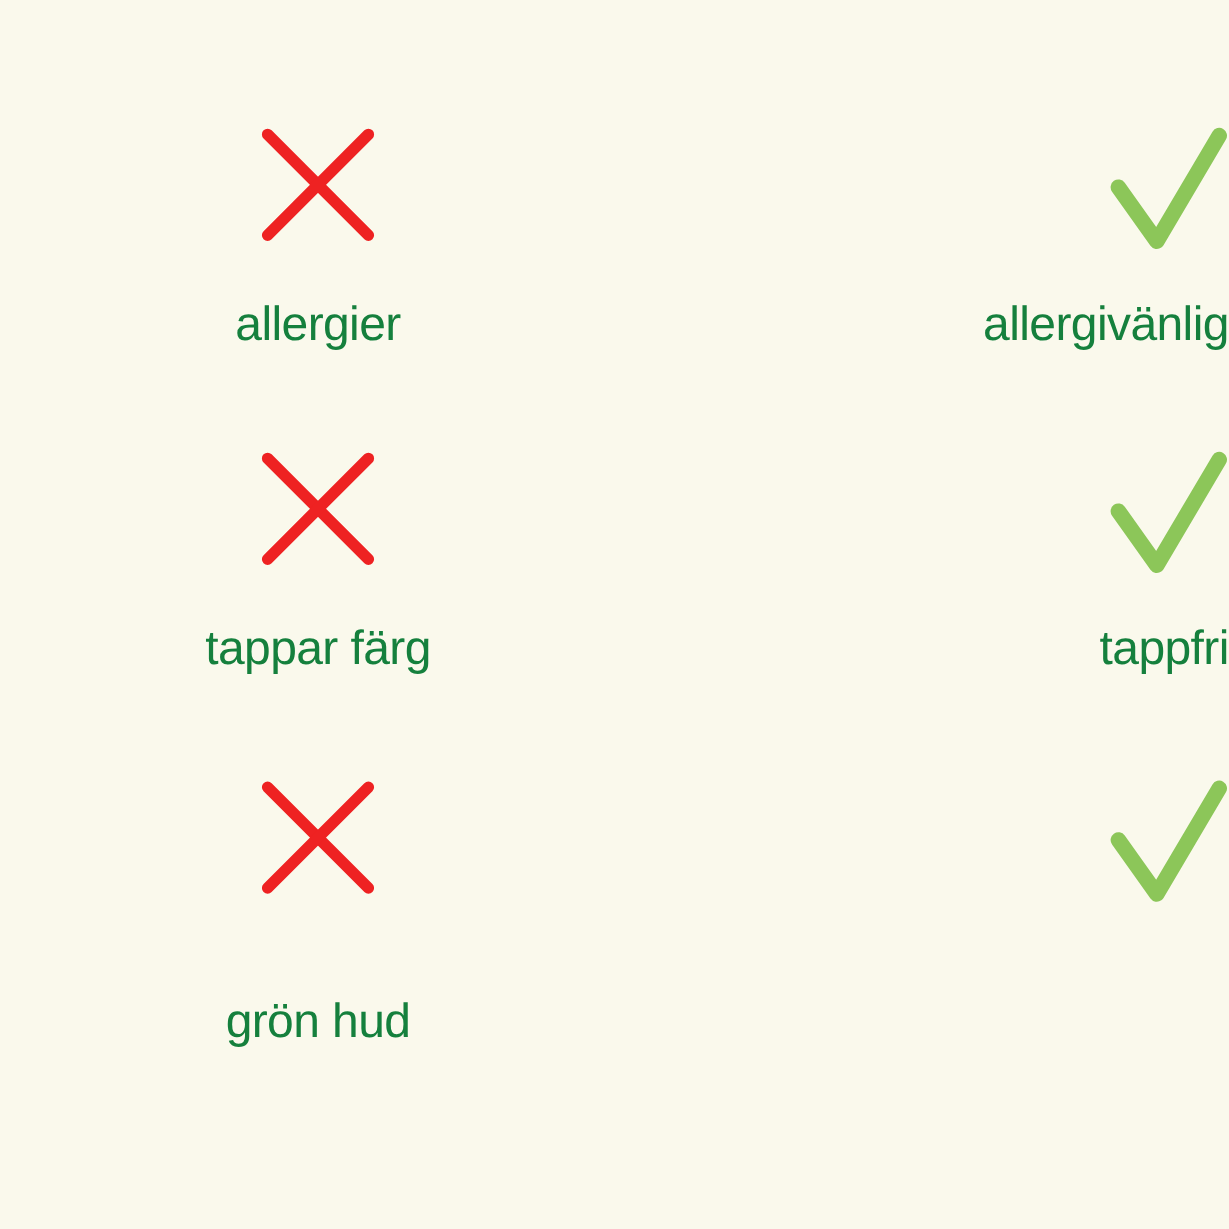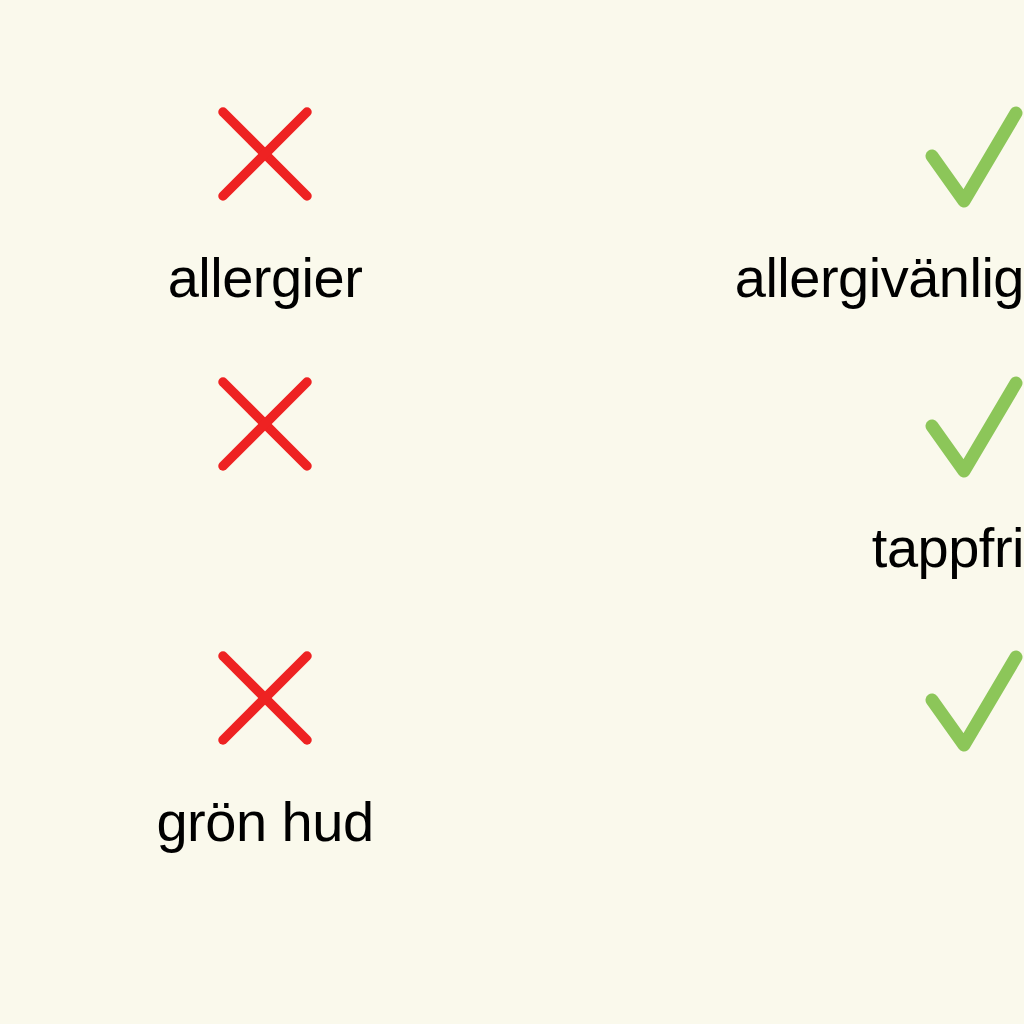--- a/index.html
+++ b/index.html
@@ -27,37 +27,37 @@
     justify-content: flex-start;
   }
   .icon-wrap {
     display: block;
     line-height: 0;
   }
   .icon-wrap svg {
     display: block;
   }
   .cell-label {
-    color: #000000;
+    color: #15803d;
     font-family: "Liberation Sans", sans-serif;
     font-weight: 400;
-    font-size: 56px;
+    font-size: 40px;
     line-height: 1;
     letter-spacing: -0.5px;
     white-space: nowrap;
   }
 
   
   .col-left  { left: 0px;   width: 530px; }
   .col-right { left: 530px; width: 494px; align-items: flex-end; }
 
   
   .row-1 { top: 104px; }
   .row-2 { top: 374px; }
-  .row-3 { top: 648px; }
+  .row-3 { top: 648px; gap: 37px; }
 
   .gap-x    { margin-bottom: 46px; }
   .gap-check{ margin-bottom: 34px; }
 </style>
 </head>
 <body>
 
 <div id="board">
 
   <div class="cell col-left row-1">
@@ -83,20 +83,21 @@
 
   <div class="cell col-left row-2">
     <span class="icon-wrap gap-x">
       <svg width="100" height="100" viewBox="0 0 100 100" aria-hidden="true">
         <g stroke="#ee2222" stroke-width="9.5" stroke-linecap="round">
           <line x1="8" y1="8" x2="92" y2="92"></line>
           <line x1="92" y1="8" x2="8" y2="92"></line>
         </g>
       </svg>
     </span>
+    <span class="cell-label">tappar färg</span>
   </div>
 
   <div class="cell col-right row-2">
     <span class="icon-wrap gap-check">
       <svg width="100" height="112" viewBox="0 0 100 112" aria-hidden="true">
         <path d="M8 52 L40 97 L92 9" fill="none" stroke="#8cc659" stroke-width="13" stroke-linecap="round" stroke-linejoin="round"></path>
       </svg>
     </span>
     <span class="cell-label">tappfri</span>
   </div>

